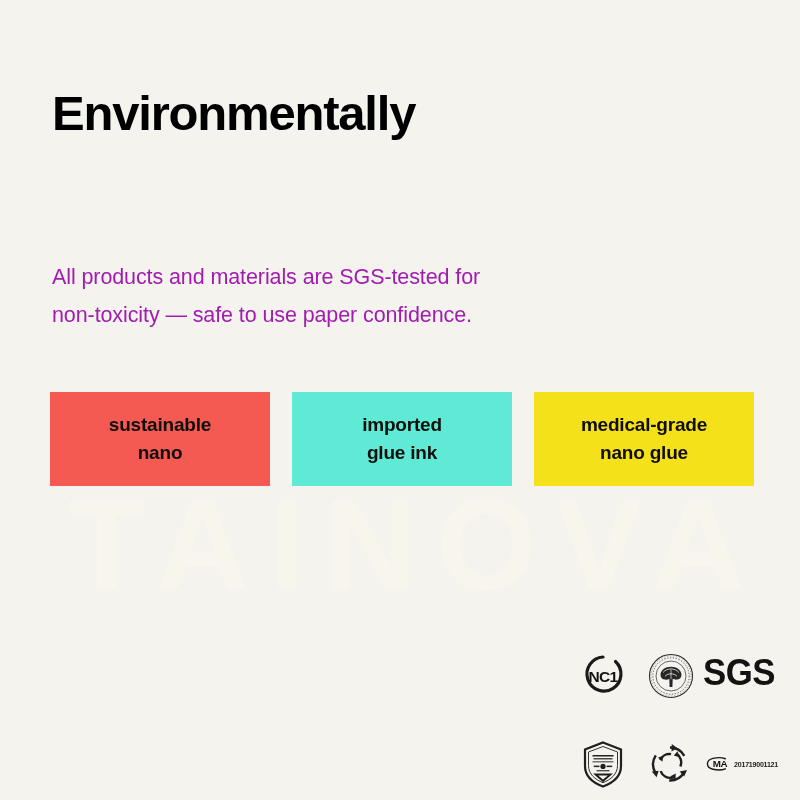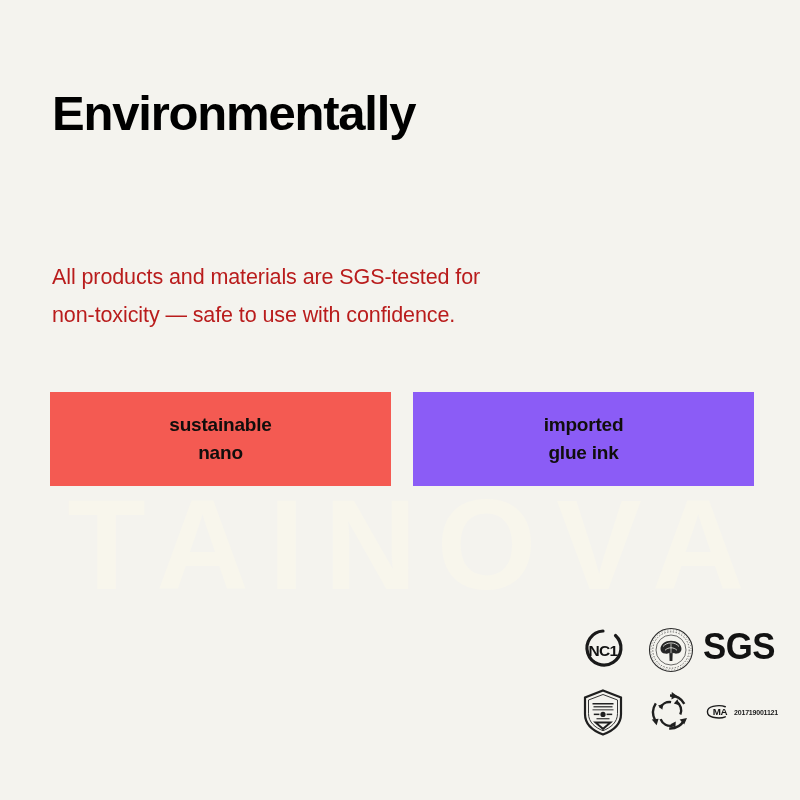--- a/index.html
+++ b/index.html
@@ -64,21 +64,21 @@
   
   .body-copy {
     position: absolute;
     left: 52px;
     top: 236px;
     width: 600px;
     font-family: "Liberation Sans", sans-serif;
     font-size: 21.5px;
     font-weight: 400;
     line-height: 1.78;
-    color: #b91c1c;
+    color: #a21caf;
     letter-spacing: -0.1px;
   }
   .body-copy .line {
     display: block;
   }
 
   
   .chips {
     position: absolute;
     left: 50px;
@@ -115,20 +115,21 @@
     display: flex;
     flex-direction: column;
     gap: 6px;
   }
   .cert-row {
     display: flex;
     align-items: flex-end;
     justify-content: flex-start;
     gap: 6px;
     height: 56px;
+    margin-top: 26px;
   }
   .cert {
     display: flex;
     align-items: center;
     justify-content: center;
     width: 62px;
     height: 56px;
     color: #1a1a1a;
   }
   .cert svg {
@@ -164,31 +165,35 @@
 <div class="page">
 
   <div class="watermark" style="color: rgb(248, 246, 236);">TAINOVA</div>
 
   <h1 class="headline">
     <span class="line">Environmentally</span>
   </h1>
 
   <p class="body-copy">
     <span class="line">All products and materials are SGS-tested for</span>
-    <span class="line">non-toxicity — safe to use with confidence.</span>
+    <span class="line">non-toxicity — safe to use paper confidence.</span>
   </p>
 
   <div class="chips">
     <div class="chip" style="background: rgb(244, 90, 82);">
       <span>sustainable</span>
       <span class="l2">nano</span>
     </div>
-    <div class="chip" style="background: #8b5cf6;">
+    <div class="chip" style="background: #5eead4;">
       <span>imported</span>
       <span class="l2">glue ink</span>
+    </div>
+    <div class="chip" style="background: rgb(245, 225, 26);">
+      <span>medical-grade</span>
+      <span class="l2">nano glue</span>
     </div>
   </div>
 
   <div class="certs">
 
     <div class="cert-row">
 
       <div class="cert">
         <svg width="48" height="48" viewBox="0 0 48 48" aria-hidden="true">
           <path d="M36.5 9.5 A17 17 0 1 1 24 5" fill="none" stroke="#1a1a1a" stroke-width="3.2" stroke-linecap="round"></path>

